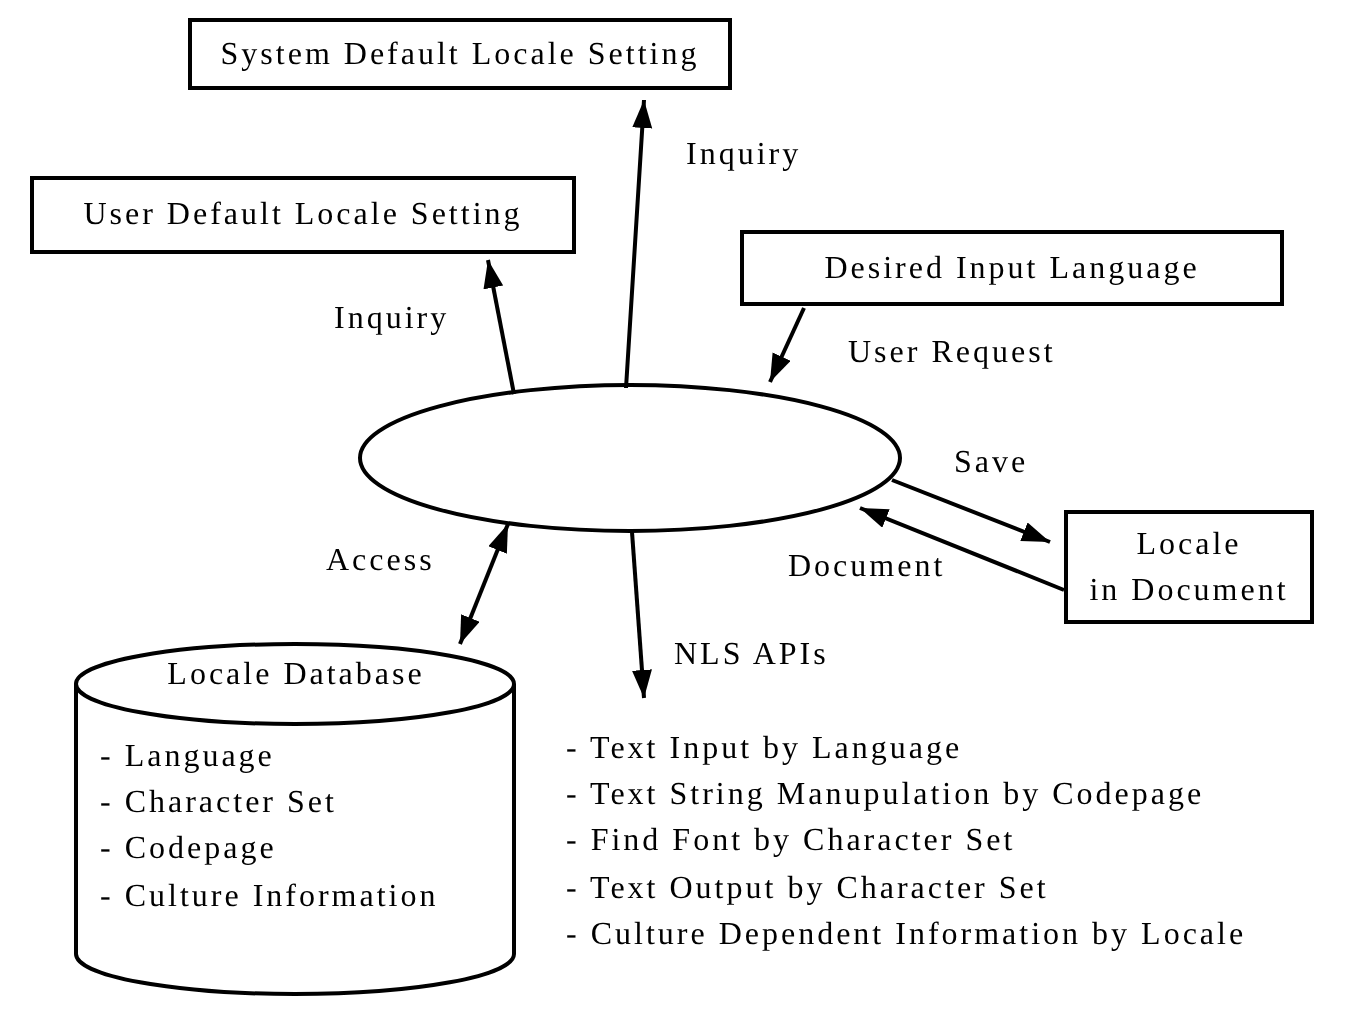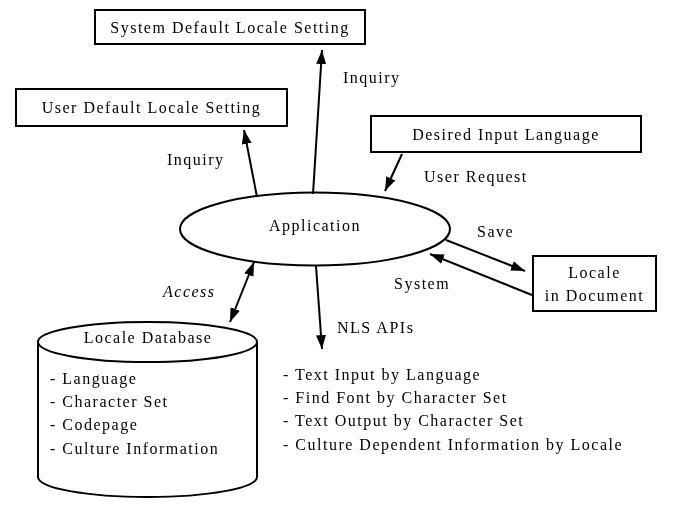--- a/index.html
+++ b/index.html
@@ -97,39 +97,39 @@
 
   <div class="box" style="left:370px; top:115px; width:272px; height:38px;">
     <span>Desired Input Language</span>
   </div>
 
   <div class="box two-line" style="left:532px; top:255px; width:125px; height:57px;">
     <span>Locale</span>
     <span>in Document</span>
   </div>
 
-  <div class="center-label" style="left:180px; top:217px; width:270px;">Application</div>
 
   <div class="label" style="left:343px; top:69px;">Inquiry</div>
   <div class="label" style="left:167px; top:151px;">Inquiry</div>
   <div class="label" style="left:424px; top:168px;">User Request</div>
   <div class="label" style="left:477px; top:223px;">Save</div>
-  <div class="label" style="left:394px; top:275px;">System</div>
-  <div class="label" style="left:163px; top:283px;font-style:italic;">Access</div>
+  <div class="label" style="left:394px; top:275px;">Document</div>
+  <div class="label" style="left:163px; top:272px;">Access</div>
   <div class="label" style="left:337px; top:319px;">NLS APIs</div>
 
   <div class="center-label" style="left:58px; top:329px; width:180px;">Locale Database</div>
 
   <div class="list" style="left:50px; top:367px;">
     <div class="item">- Language</div>
     <div class="item">- Character Set</div>
     <div class="item">- Codepage</div>
     <div class="item">- Culture Information</div>
   </div>
 
   <div class="list" style="left:283px; top:363px;">
     <div class="item">- Text Input by Language</div>
+    <div class="item">- Text String Manupulation by Codepage</div>
     <div class="item">- Find Font by Character Set</div>
     <div class="item">- Text Output by Character Set</div>
     <div class="item">- Culture Dependent Information by Locale</div>
   </div>
 
 </div>
 
 </body></html>

